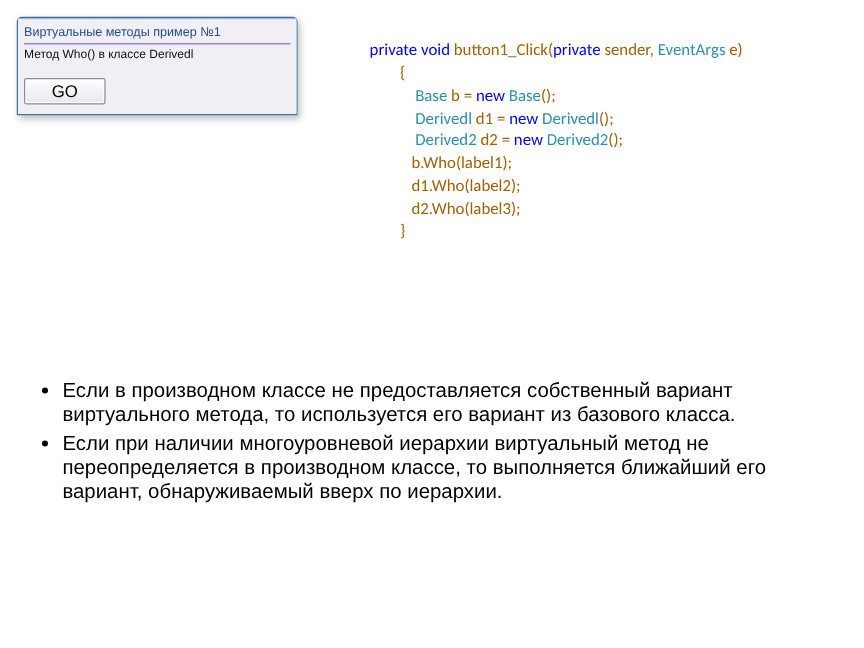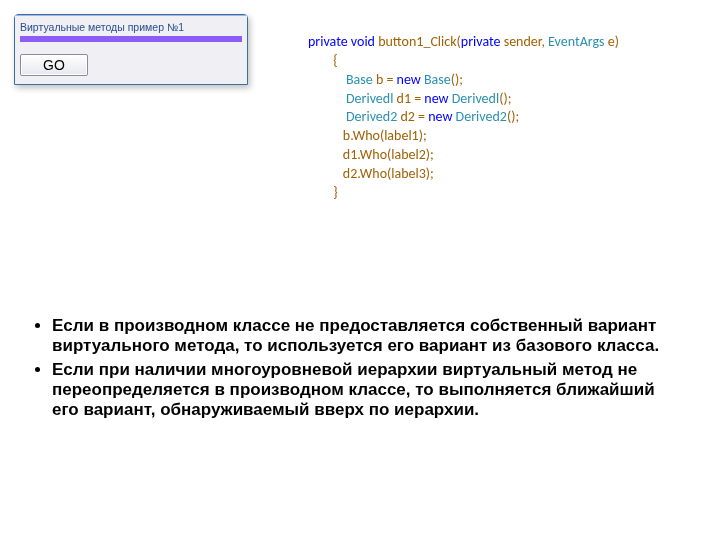--- a/index.html
+++ b/index.html
@@ -61,21 +61,21 @@
     }
     .form-body {
       background: #efeff4;
       padding: 3px 5px 8px 5px;
       border-top: 1px solid #9cb8df;
     }
     .form-heading {
       color: #2a4d8f;
       font-size: 10.5px;
       padding: 2px 0 3px 0;
-      border-bottom: 6px solid #8b5cf6;
+      border-bottom: 1px solid #8b5cf6;
       margin-bottom: 3px;
     }
     .form-line { font-size: 10px; color: #111; line-height: 1.25; }
     .go-btn {
       margin-top: 12px;
       width: 66px; height: 20px;
       background: linear-gradient(to bottom, #ffffff, #e7e7ef);
       border: 1px solid #8a8aa0;
       border-radius: 2px;
       font-size: 14px;
@@ -93,41 +93,41 @@
     }
     .kw-blue { color: #0000ff; }
     .kw-teal { color: #2b91af; }
     .kw-black { color: #a16207; }
     
     .bullets {
       position: absolute;
       top: 316px;
       left: 28px;
       right: 40px;
-      font-weight: bold;
     }
     .bullets ul {
       margin: 0;
       padding-left: 24px;
       list-style: disc;
     }
     .bullets li {
       font-size: 17px;
       color: #000;
       line-height: 1.18;
       margin-bottom: 4px;
     }
   </style>
 </head>
 <body>
 
 <div class="topbar">
   <div class="form-window">
     <div class="form-body">
       <div class="form-heading">Виртуальные методы пример №1</div>
+      <div class="form-line">Метод Who() в классе Derivedl</div>
       <div class="go-btn">GO</div>
     </div>
   </div>
 
   <div class="codeblock">
 <span class="kw-blue">private</span><span class="kw-blue"> void</span><span class="kw-black"> button1_Click(</span><span class="kw-blue">private</span><span class="kw-black"> sender, </span><span class="kw-teal">EventArgs</span><span class="kw-black"> e)</span>
 <span class="kw-black">        {</span>
             <span class="kw-teal">Base</span><span class="kw-black"> b = </span><span class="kw-blue">new</span><span class="kw-teal"> Base</span><span class="kw-black">();</span>
             <span class="kw-teal">Derivedl</span><span class="kw-black"> d1 = </span><span class="kw-blue">new</span><span class="kw-teal"> Derivedl</span><span class="kw-black">();</span>
             <span class="kw-teal">Derived2</span><span class="kw-black"> d2 = </span><span class="kw-blue">new</span><span class="kw-teal"> Derived2</span><span class="kw-black">();</span>

